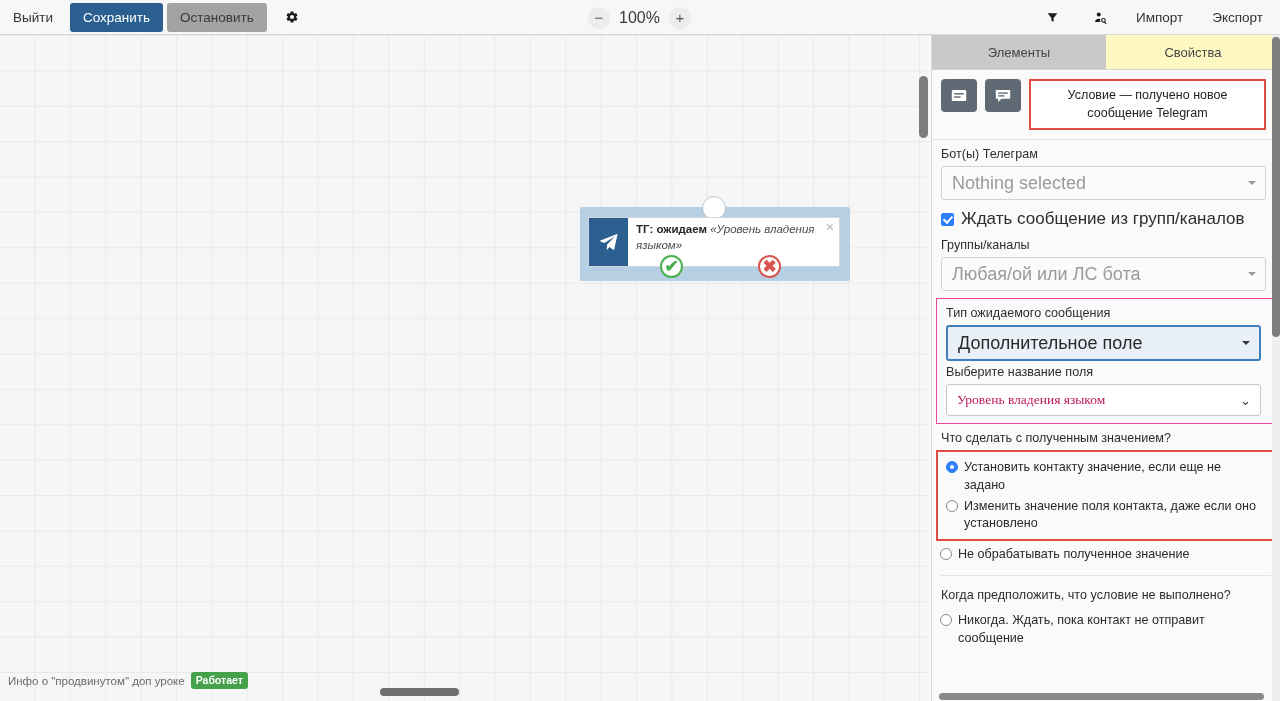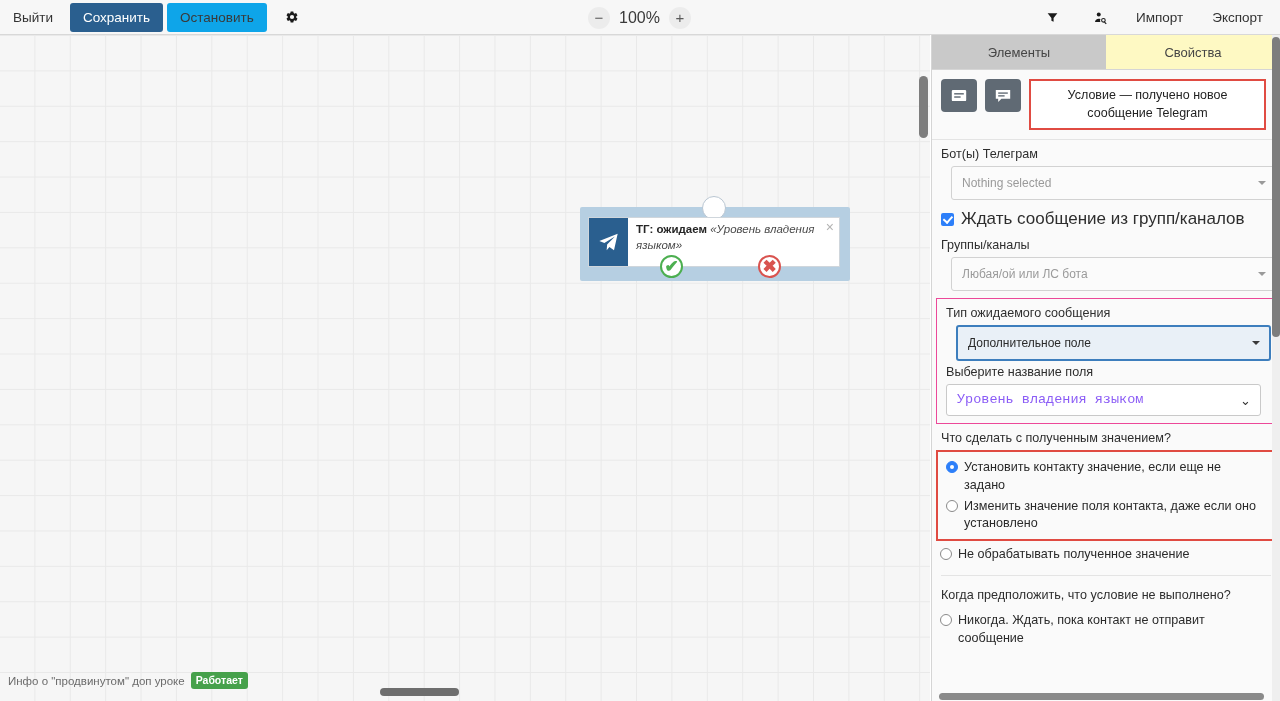--- a/index.html
+++ b/index.html
@@ -22,21 +22,21 @@
   .tb-left { display: flex; align-items: center; gap: 0; }
   .tb-btn {
     height: 29px; min-width: 40px;
     display: flex; align-items: center; justify-content: center;
     padding: 0 13px;
     font-size: 13.5px; color: #333;
     background: #f7f7f7; border: none; border-radius: 3px;
     cursor: pointer; white-space: nowrap;
   }
   .tb-btn.primary { background: #2a5f8f; color: #fff; font-weight: 400; margin-left: 4px; }
-  .tb-btn.warn { background: #0ea5e9; color: #3a3a3a; margin-left: 4px; }
+  .tb-btn.warn { background: #a3a3a3; color: #3a3a3a; margin-left: 4px; }
   .tb-btn.icon { padding: 0 9px; margin-left: 5px; }
 
   .tb-zoom {
     position: absolute; left: 588px; top: 0; height: 35px;
     display: flex; align-items: center; gap: 9px;
   }
   .zoom-circ {
     width: 22px; height: 22px; border-radius: 50%;
     background: #ececec; color: #5a5a5a;
     display: flex; align-items: center; justify-content: center;
@@ -168,38 +168,38 @@
     font-size: 12.5px; color: #222; line-height: 1.45;
   }
 
   .fld { padding: 7px 14px 0 9px; }
   .fld-label { font-size: 12.6px; color: #2e2e2e; margin-bottom: 5px; }
 
   .select-box {
     width: 100%; height: 30px;
     background: #fbfbfb; border: 1px solid #d2d2d2; border-radius: 3px;
     display: flex; align-items: center; padding: 16px 10px;
-    font-size: 12px; color: #9a9a9a; position: relative; cursor: pointer; margin-left: 10px;
+    font-size: 18px; color: #9a9a9a; position: relative; cursor: pointer;
   }
   .select-box .caret {
     position: absolute; right: 9px; top: 50%; transform: translateY(-50%);
     width: 0; height: 0;
     border-left: 4px solid transparent; border-right: 4px solid transparent;
     border-top: 4px solid #9a9a9a;
   }
   .select-box.focused {
     background: #e9f0f7; border: 2px solid #3d7ebd; color: #2a2a2a;
   }
   .select-box.focused .caret { border-top-color: #3a3a3a; }
 
   .native-select {
     width: 100%; height: 32px;
     background: #fff; border: 1px solid #c9c9c9; border-radius: 3px;
-    padding: 0 10px; font-size: 13.5px; color: #8b5cf6;
-    font-family: Liberation Mono, monospace;
+    padding: 0 10px; font-size: 13.5px; color: #be185d;
+    font-family: Liberation Serif, serif;
     -webkit-appearance: none; -moz-appearance: none; appearance: none;
     cursor: pointer; position: relative;
   }
   .nsel-wrap { position: relative; }
   .nsel-wrap .chev {
     position: absolute; right: 10px; top: 9px;
     pointer-events: none; color: #333; font-size: 13px;
   }
 
   .chk-row { display: flex; align-items: center; padding: 9px 14px 2px 9px; gap: 7px; }

